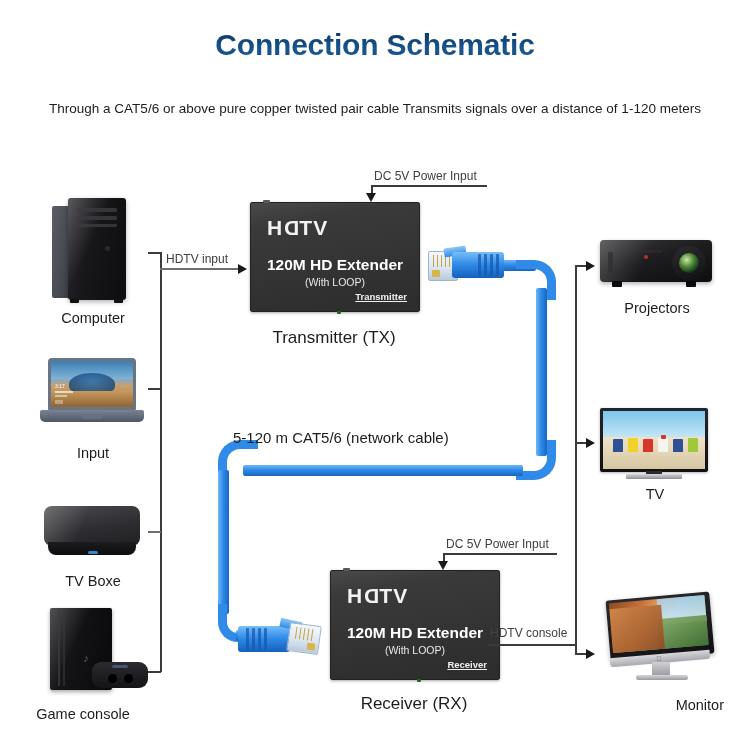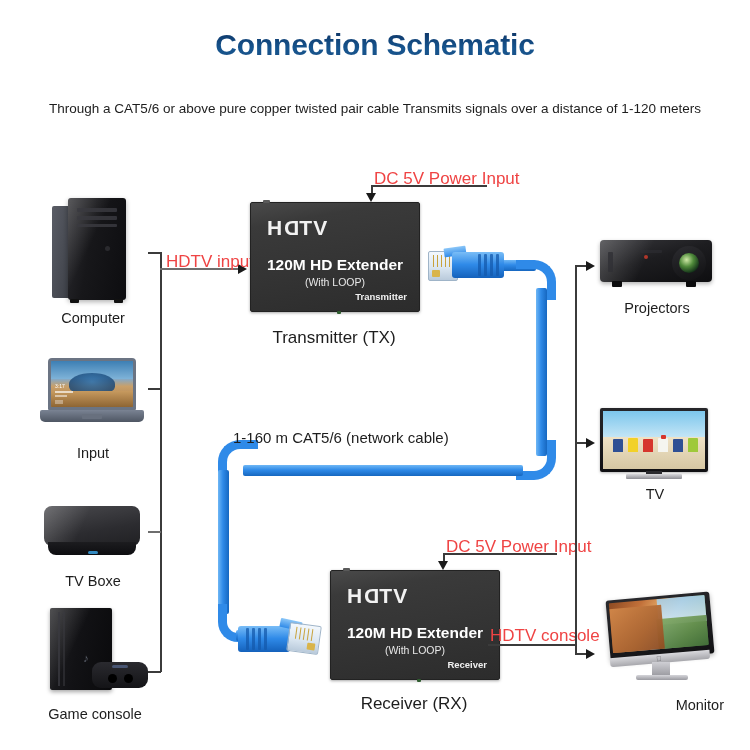--- a/index.html
+++ b/index.html
@@ -21,21 +21,21 @@
     color:#123c6e;
     background:linear-gradient(180deg,#0d2f5e 0%,#16558f 60%,#1b4f84 100%);
     -webkit-background-clip:text;background-clip:text;
     -webkit-text-fill-color:transparent;
   }
   #sub1{left:0;top:70px;width:750px;text-align:center;font-size:13.5px;color:#1d1d1d;}
   #sub2{left:0;top:101px;width:750px;text-align:center;font-size:13.5px;color:#1d1d1d;}
 
   
   .devlabel{font-size:14.5px;color:#1d1d1d;text-align:center;}
-  .anno{font-size:17px;color:#ef4444;white-space:nowrap;}
+  .anno{font-size:12px;color:#404040;white-space:nowrap;}
   .biglabel{font-size:17px;color:#1d1d1d;text-align:center;white-space:nowrap;}
   .cablelabel{font-size:15px;color:#1d1d1d;white-space:nowrap;}
 
   
   .wire-v{background:#3b3b3b;width:1.6px;}
   .wire-h{background:#3b3b3b;height:1.6px;}
   .wire-g{background:#6e6e6e;}
   .arrow-r{
     width:0;height:0;border-top:5px solid transparent;border-bottom:5px solid transparent;
     border-left:9px solid #1a1a1a;
@@ -62,21 +62,21 @@
   .extbox .model{
     position:absolute;left:0;right:0;top:53px;text-align:center;
     font-size:15.5px;font-weight:bold;color:#fff;
   }
   .extbox .loop{
     position:absolute;left:0;right:0;top:73px;text-align:center;
     font-size:10.5px;color:#e8e8e8;
   }
   .extbox .role{
     position:absolute;right:12px;bottom:9px;
-    font-size:9.5px;font-weight:bold;color:#f0f0f0;
+    font-size:9.5px;font-weight:bold;color:#f0f0f0;text-decoration:underline;
   }
   .port-top{position:absolute;width:7px;height:3px;background:#5a5a5a;border-radius:1px;}
   .port-bot{position:absolute;width:4px;height:3px;background:#2f5d2f;border-radius:1px;}
   .cab-seg{
     position:absolute;
     background:linear-gradient(180deg,#6fb7f5 0%,#2f8ae8 45%,#1667c0 100%);
     border-radius:2px;
   }
   .cab-seg-v{
     background:linear-gradient(90deg,#6fb7f5 0%,#2f8ae8 45%,#1667c0 100%);
@@ -224,21 +224,21 @@
       <div class="ps-slit" style="left:8px;top:4px;width:2px;height:74px;"></div>
       <div class="ps-slit" style="left:13px;top:4px;width:1.5px;height:74px;opacity:.55;"></div>
       <div class="abs" style="left:30px;top:44px;width:12px;height:12px;opacity:.55;color:#9aa3b5;font-size:11px;line-height:12px;text-align:center;">♪</div>
     </div>
     <div class="ps-pad" style="left:52px;top:54px;width:56px;height:26px;">
       <div class="ps-bar" style="left:20px;top:3px;width:16px;height:3px;"></div>
       <div class="ps-stick" style="left:16px;top:12px;width:9px;height:9px;"></div>
       <div class="ps-stick" style="left:32px;top:12px;width:9px;height:9px;"></div>
     </div>
   </div>
-  <div class="abs devlabel" style="left:20px;top:706px;width:150px;">Game console</div>
+  <div class="abs devlabel" style="left:8px;top:706px;width:150px;">Game console</div>
 
   <div class="abs wire-v" style="left:160px;top:252px;height:420px;"></div>
 
   <div class="abs wire-h" style="left:148px;top:252px;width:13px;"></div>
 
   <div class="abs wire-h" style="left:148px;top:388px;width:13px;"></div>
 
   <div class="abs wire-h wire-g" style="left:148px;top:531px;width:13px;height:2px;"></div>
 
   <div class="abs wire-h" style="left:148px;top:671px;width:13px;"></div>
@@ -335,21 +335,21 @@
     <div class="rj-head" style="left:52px;top:12px;width:30px;height:27px;transform:rotate(8deg);">
       <div class="rj-pin" style="left:6px;top:3px;height:12px;"></div>
       <div class="rj-pin" style="left:10px;top:3px;height:12px;"></div>
       <div class="rj-pin" style="left:14px;top:3px;height:12px;"></div>
       <div class="rj-pin" style="left:18px;top:3px;height:12px;"></div>
       <div class="rj-pin" style="left:22px;top:3px;height:12px;"></div>
       <div class="abs" style="right:3px;bottom:3px;width:8px;height:7px;background:#d9b44a;border-radius:1px;"></div>
     </div>
   </div>
 
-  <div class="abs cablelabel" style="left:233px;top:429px;">1-160 m CAT5/6 (network cable)</div>
+  <div class="abs cablelabel" style="left:233px;top:429px;">5-120 m CAT5/6 (network cable)</div>
 
   <div class="abs wire-v" style="left:575px;top:265px;height:388px;"></div>
 
   <div class="abs wire-h" style="left:575px;top:265px;width:14px;"></div>
   <div class="abs arrow-r" style="left:586px;top:261px;"></div>
 
   <div class="abs wire-h" style="left:575px;top:442px;width:14px;"></div>
   <div class="abs arrow-r" style="left:586px;top:438px;"></div>
 
   <div class="abs wire-h" style="left:575px;top:653px;width:14px;"></div>

